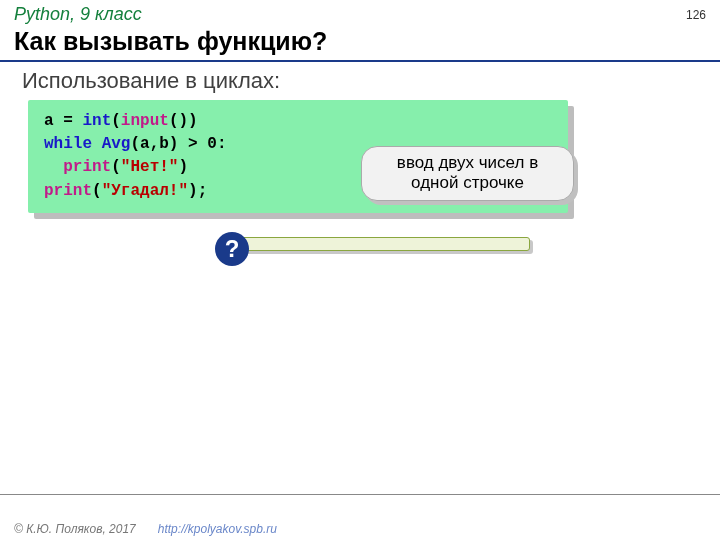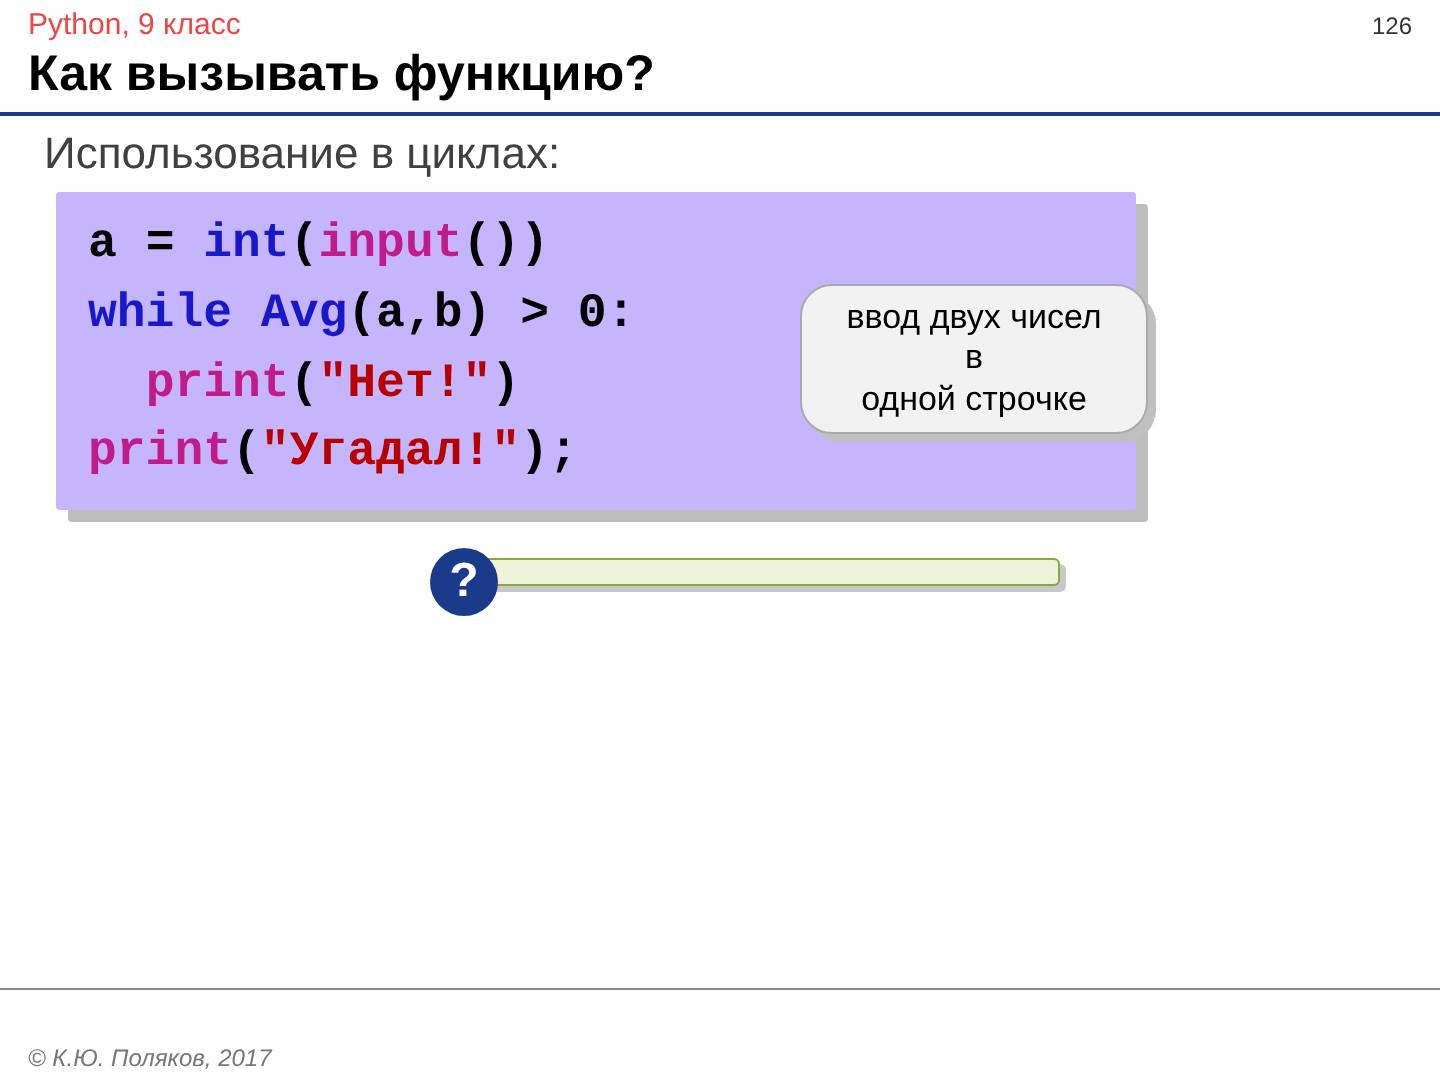--- a/index.html
+++ b/index.html
@@ -1,32 +1,32 @@
 <!DOCTYPE html>
 <html><head>
 <meta charset="utf-8">
 <style>
   * { margin: 0; padding: 0; box-sizing: border-box; }
   body { width: 720px; height: 540px; background: #fff; font-family: Arial, sans-serif; position: relative; overflow: hidden; }
   .header-bar { display: flex; justify-content: space-between; align-items: center; padding: 4px 14px 0 14px; }
-  .course-label { color: #ef4444; font-size: 15px; }
+  .course-label { font-style: italic; color: #15803d; font-size: 18px; }
   .page-num { color: #333; font-size: 12px; }
   .title { font-size: 25px; color: #000; padding: 2px 0 2px 14px; }
   .hr1 { border: none; border-top: 2px solid #1a3a8a; margin: 2px 0 0 0; }
   .subtitle { font-size: 22px; padding: 6px 0 6px 22px; color: #404040; }
   .code-wrap { position: relative; margin: 0 0 0 28px; width: 540px; }
   .code-shadow { position: absolute; left: 6px; top: 6px; width: 100%; height: 100%; background: #bdbdbd; border-radius: 2px; }
-  .code-box { position: relative; background: #c4b5fd; border-radius: 2px; padding: 10px 16px 10px 16px; font-family: "Courier New", monospace; font-size: 24px; font-weight: bold; line-height: 1.45; color: #000; }
+  .code-box { position: relative; background: #86efac; border-radius: 2px; padding: 10px 16px 10px 16px; font-family: "Courier New", monospace; font-size: 16px; font-weight: bold; line-height: 1.45; color: #000; }
   .kw { color: #1818c9; }
   .fn { color: #c11b8a; }
   .str { color: #b80000; }
   .num { color: #000; }
   .callout { position: absolute; right: -6px; top: 46px; z-index: 5; }
   .callout-shadow { position: absolute; left: 4px; top: 4px; width: 100%; height: 100%; background: #c0c0c0; border-radius: 16px; }
-  .callout-box { position: relative; background: #f2f2f2; border: 1px solid #aaa; border-radius: 16px; padding: 6px 16px; font-size: 17px; text-align: center; line-height: 1.2; color: #000; width: 174px; }
+  .callout-box { position: relative; background: #f2f2f2; border: 1px solid #aaa; border-radius: 16px; padding: 6px 16px; font-size: 17px; text-align: center; line-height: 1.2; color: #000; width: 213px; }
   .question-wrap { position: relative; width: 300px; margin: 24px 0 0 230px; }
   .q-shadow { position: absolute; left: 3px; top: 3px; width: 100%; height: 100%; background: #c8c8c8; border-radius: 3px; }
   .q-box { position: relative; background: #eef3d9; border: 1px solid #8aa63f; border-radius: 3px; padding: 6px 10px 6px 34px; font-size: 17px; color: #000; }
   .q-badge { position: absolute; left: -16px; top: -6px; width: 34px; height: 34px; background: #1a3a8a; border-radius: 50%; color: #fff; font-size: 24px; font-weight: bold; display: flex; align-items: center; justify-content: center; }
   .footer { position: absolute; bottom: 0; left: 0; right: 0; }
   .hr2 { border: none; border-top: 1px solid #888; margin: 0 0 3px 0; }
   .footer-row { display: flex; gap: 22px; padding: 0 0 4px 14px; font-size: 12px; margin-top: 27px; }
   .copyright { font-style: italic; color: #777; }
   .url { font-style: italic; color: #6a87c9; }
 </style>
@@ -72,14 +72,15 @@
   <div class="q-shadow"></div>
   <div class="q-box">
     <div class="q-badge">?</div>
   </div>
 </div>
 
 <div class="footer">
   <hr class="hr2">
   <div class="footer-row">
     <span class="copyright">© К.Ю. Поляков, 2017</span>
+    <span class="url">http://kpolyakov.spb.ru</span>
   </div>
 </div>
 
 </body></html>

